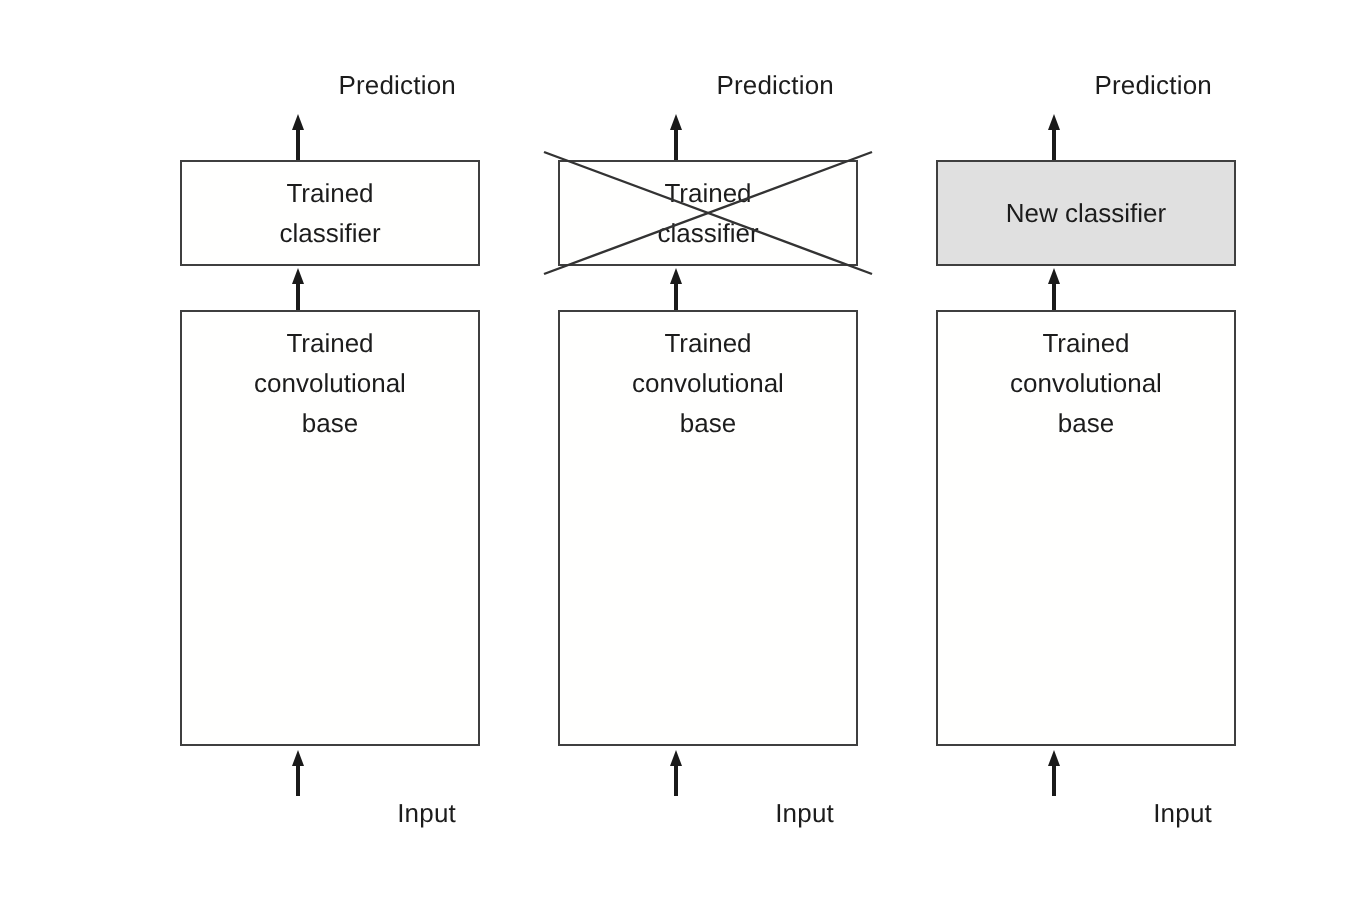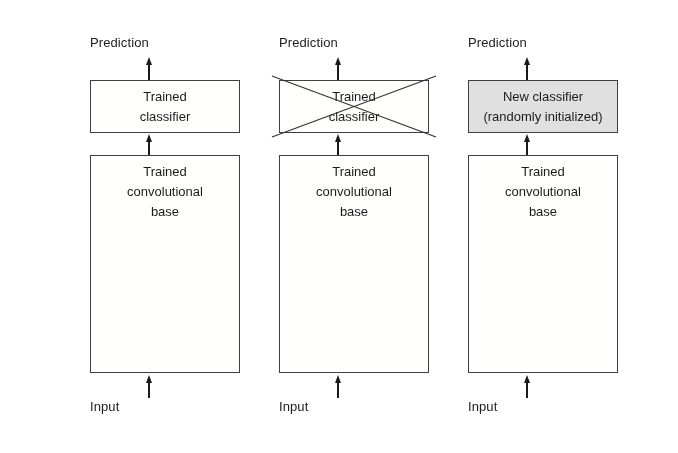--- a/index.html
+++ b/index.html
@@ -26,22 +26,22 @@
     position:absolute;
     top:0;
     width:150px;height:453px;
   }
   .col-1{left:74px;}
   .col-2{left:263px;}
   .col-3{left:452px;}
 
   .label{
     position:absolute;
-    left:16px;width:150px;
-    text-align:left;
+    left:4px;width:150px;
+    text-align:right;
     font-size:13px;
     line-height:16px;
     color:var(--text);
     letter-spacing:0.1px;
   }
   .prediction-label{top:35px;}
   .input-label{top:399px;}
 
   .box{
     position:absolute;
@@ -165,21 +165,20 @@
   </section>
 
   <section class="column col-3">
     <div class="label prediction-label">Prediction</div>
     <div class="arrow arrow-top">
         <span class="head"></span>
         <span class="shaft"></span>
       </div>
     <div class="box classifier-box highlight">
       <div>New classifier</div>
-      <div>(randomly initialized)</div>
     </div>
     <div class="arrow arrow-mid">
         <span class="head"></span>
         <span class="shaft"></span>
       </div>
     <div class="box base-box">
       <div>Trained</div>
       <div>convolutional</div>
       <div>base</div>
     </div>

